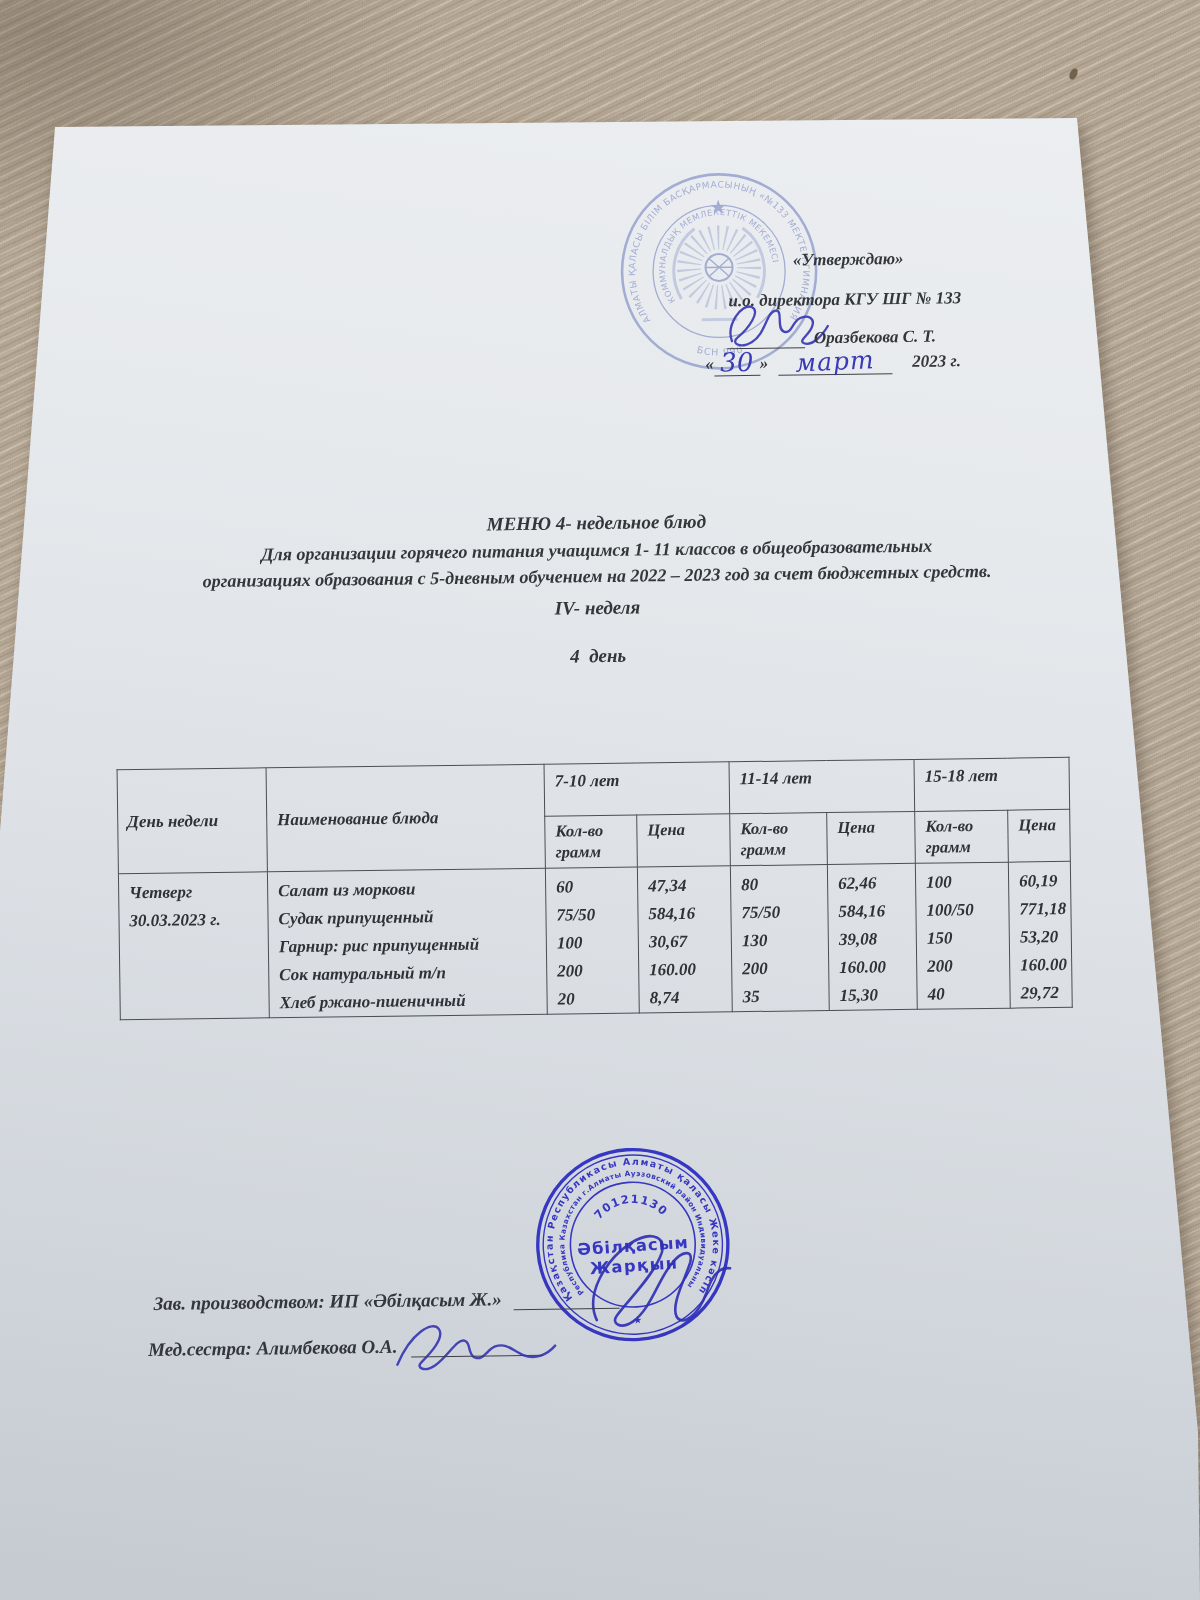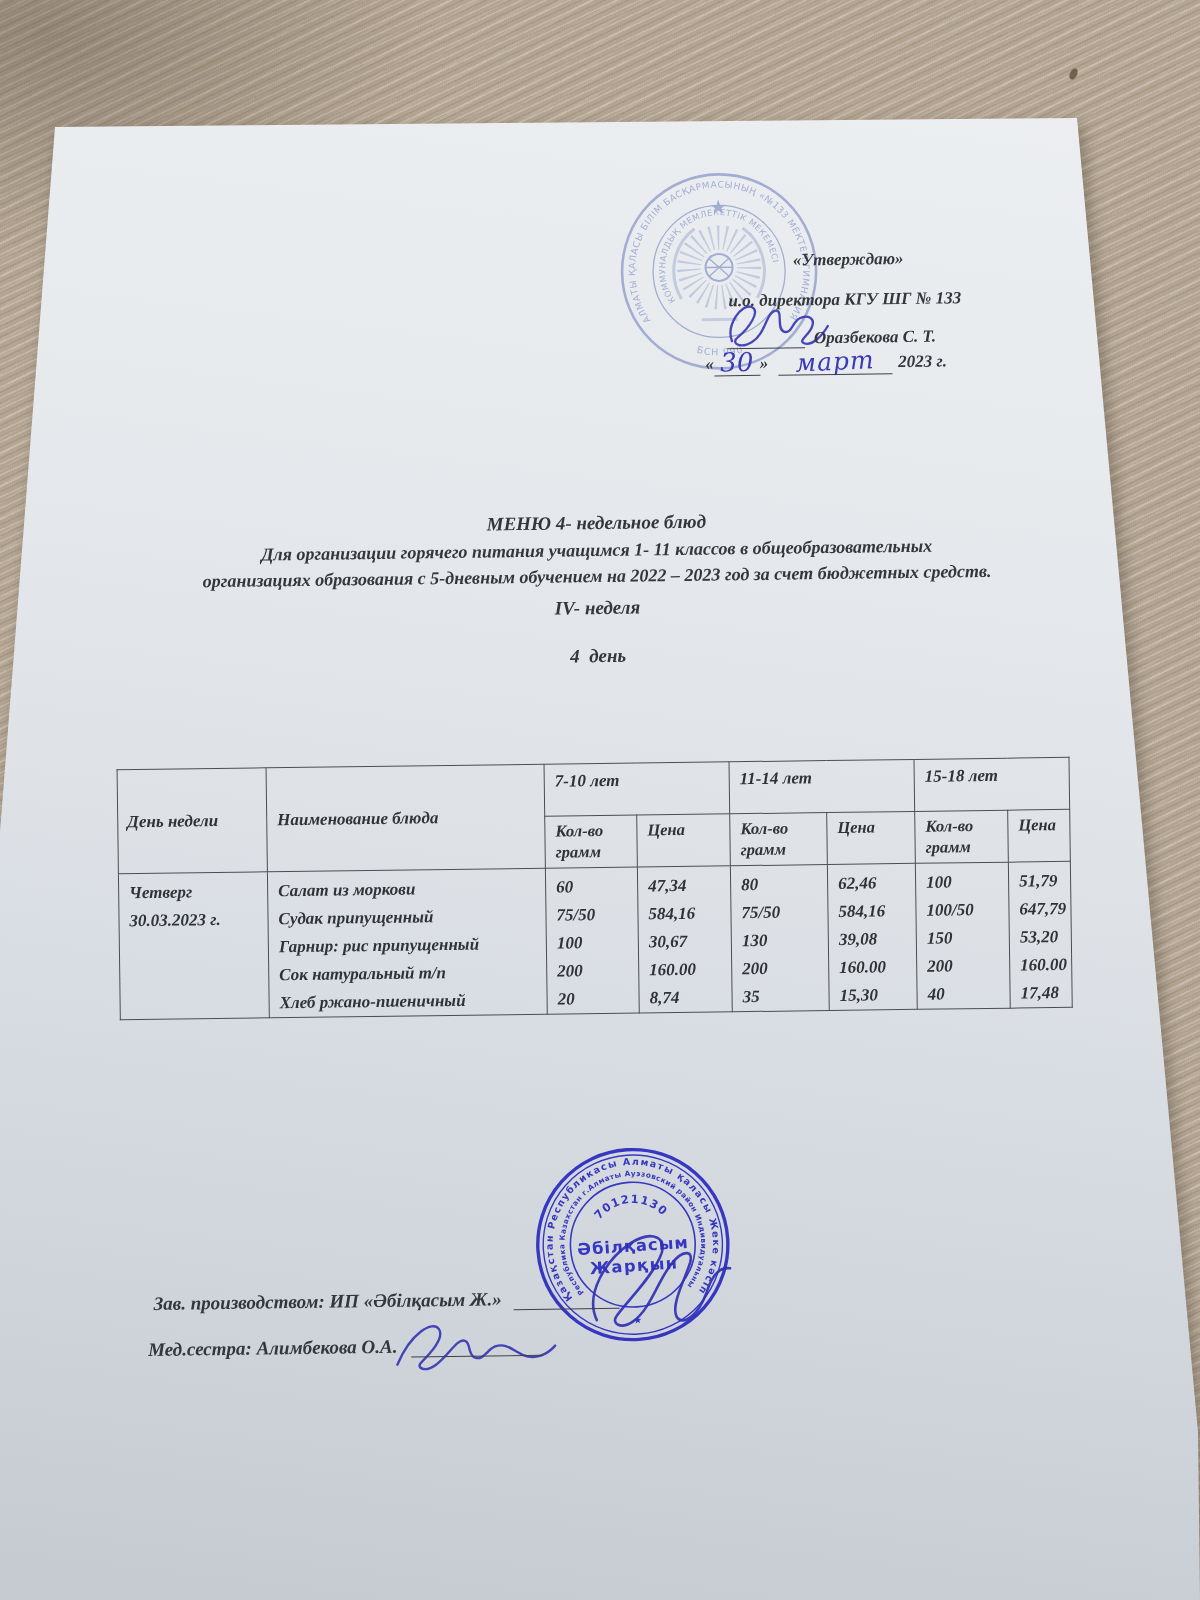--- a/index.html
+++ b/index.html
@@ -38,21 +38,21 @@
   .uline{display:inline-block;border-bottom:1.6px solid #3d4046;}
   .ap-sign .uline{width:78px;height:20px;}
   .ap-sign .name{font-size:17px;font-weight:600;margin-left:9px;}
   .ap-date{position:absolute;left:711px;top:352px;display:flex;align-items:flex-end;}
   .ap-date .typed{font-size:17px;font-weight:600;padding-bottom:2px;}
   .hw{font-family:"DejaVu Serif",serif;font-style:italic;color:#3a3ab6;}
   .hw-day{font-size:26px;line-height:24px;width:44px;text-align:center;transform:rotate(-4deg);}
   .slot-day{width:46px;text-align:center;}
   .slot-month{width:114px;text-align:center;margin-left:10px;}
   .hw-month{font-size:25px;line-height:24px;letter-spacing:1px;transform:rotate(-2deg);display:inline-block;}
-  .ap-date .year{margin-left:6px;}
+  .ap-date .year{margin-left:20px;}
 
   
   .t{position:absolute;left:0;width:1200px;text-align:center;font-weight:600;}
   .t1{top:512px;font-size:19px;}
   .t2{top:540px;font-size:18px;}
   .t3{top:566px;font-size:18px;}
   .tw{top:597px;font-size:19px;}
   .td{top:645px;font-size:19px;white-space:pre;}
 
   
@@ -216,25 +216,25 @@
             <div>15,30</div>
           </td>
         <td>
             <div>100</div>
             <div>100/50</div>
             <div>150</div>
             <div>200</div>
             <div>40</div>
           </td>
         <td>
-            <div>51,79</div>
-            <div>647,79</div>
+            <div>60,19</div>
+            <div>771,18</div>
             <div>53,20</div>
             <div>160.00</div>
-            <div>17,48</div>
+            <div>29,72</div>
           </td>
       </tr>
     </tbody>
   </table>
 
   <svg class="svg-abs" style="left:528px;top:1146px;transform:rotate(-3deg);opacity:.93;" width="198" height="198" viewBox="0 0 200 200">
     <g fill="none" stroke="#2b2bc0">
       <circle cx="100" cy="100" r="96" stroke-width="3.4"></circle>
       <circle cx="100" cy="100" r="90.5" stroke-width="1.4"></circle>
       <circle cx="100" cy="100" r="63" stroke-width="1.6"></circle>

